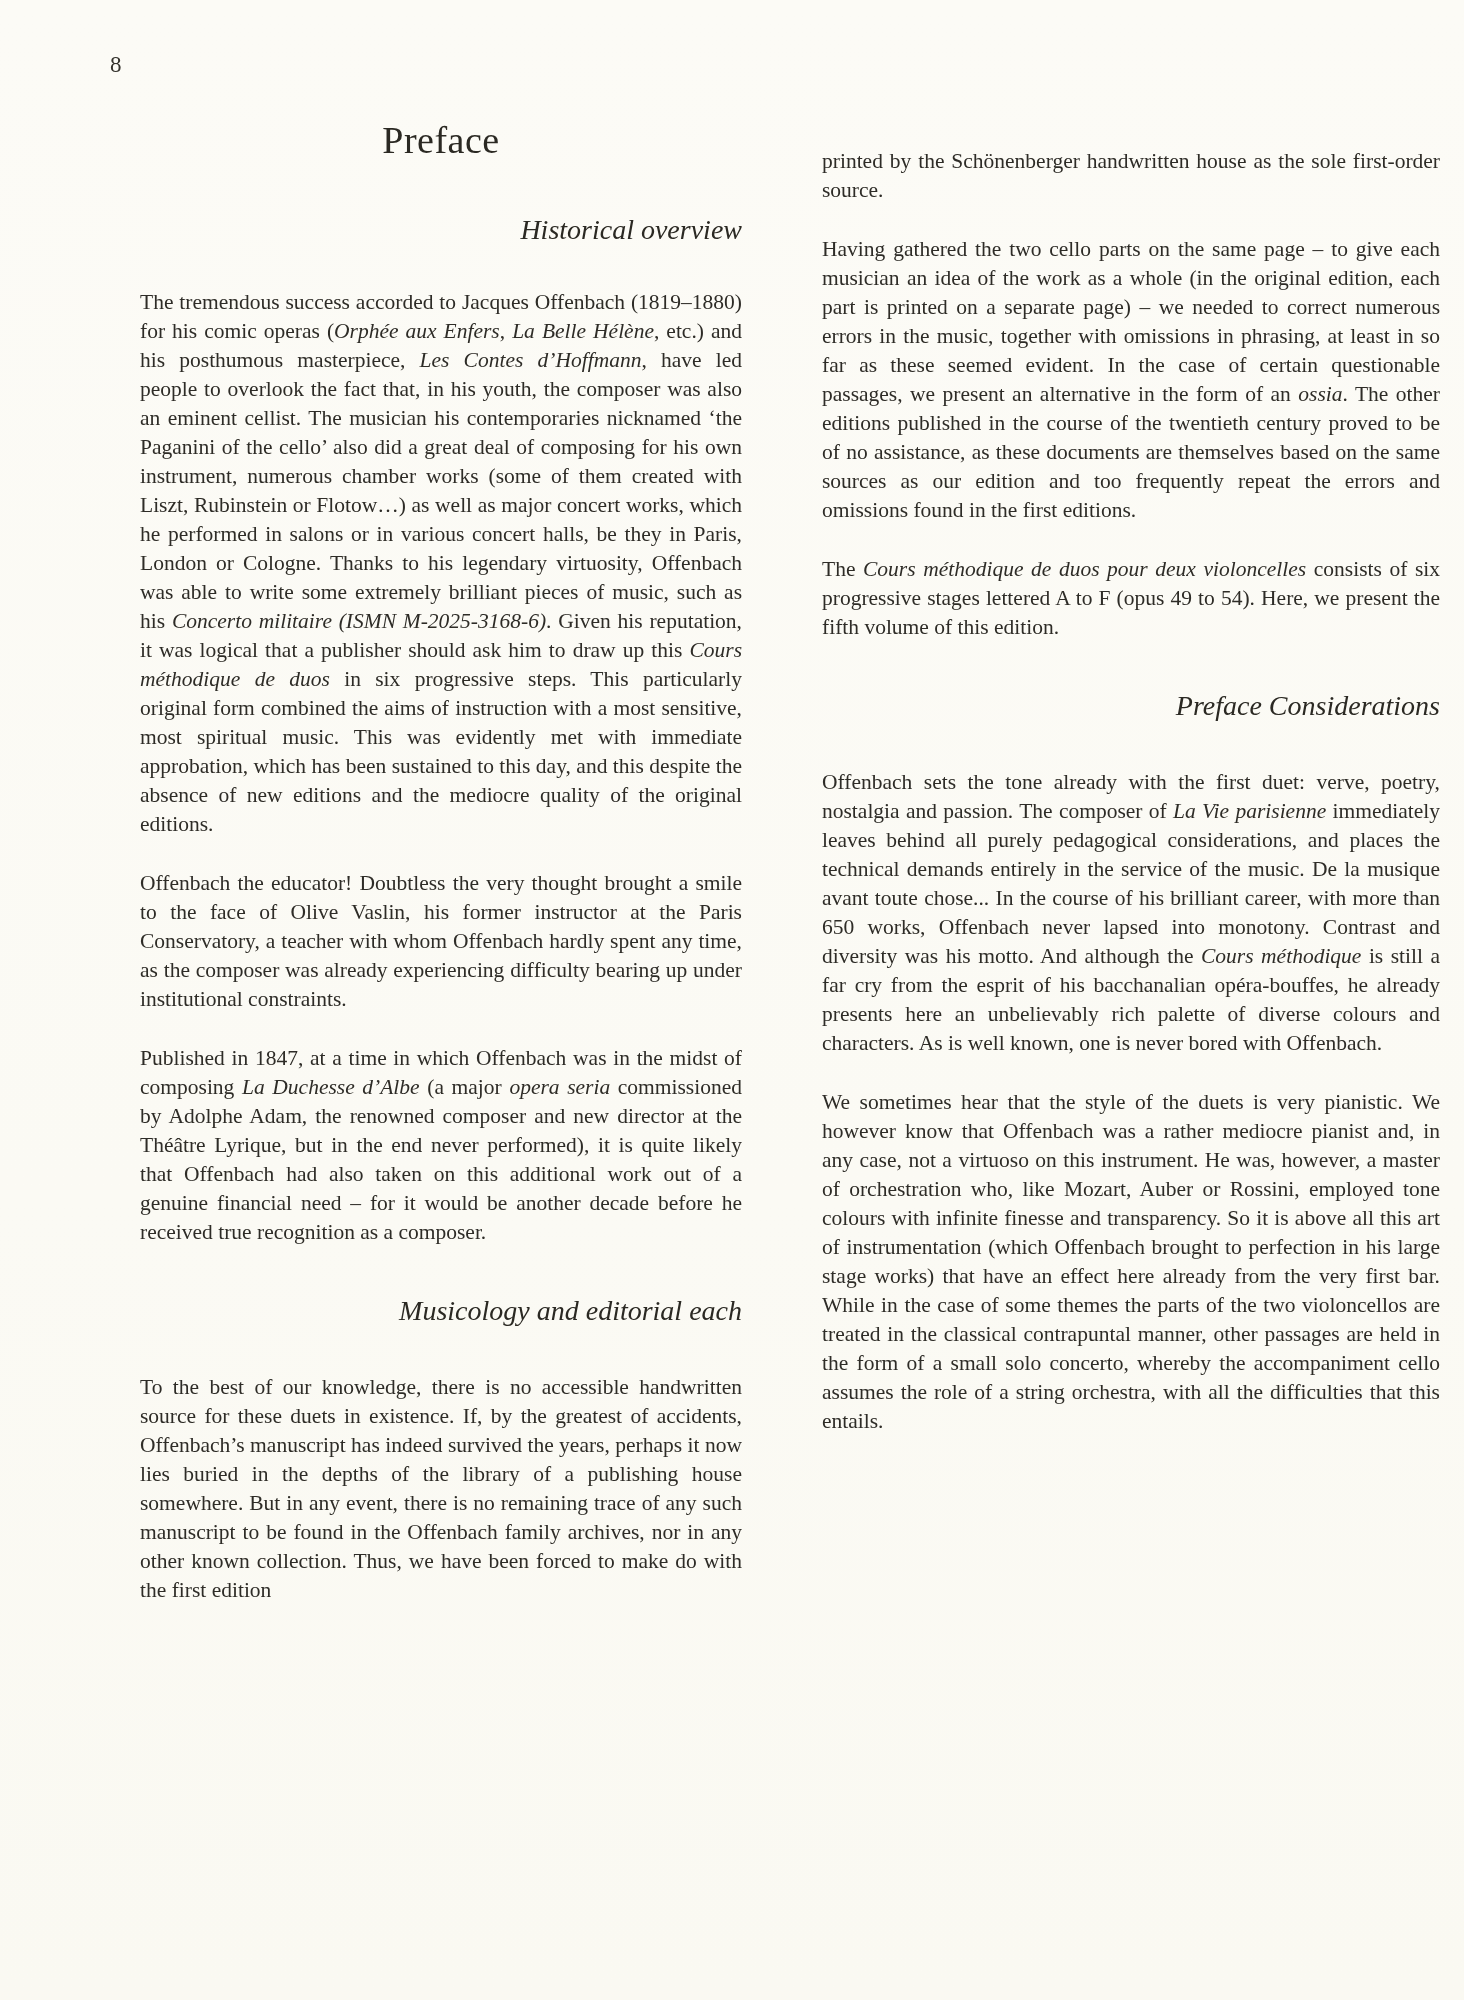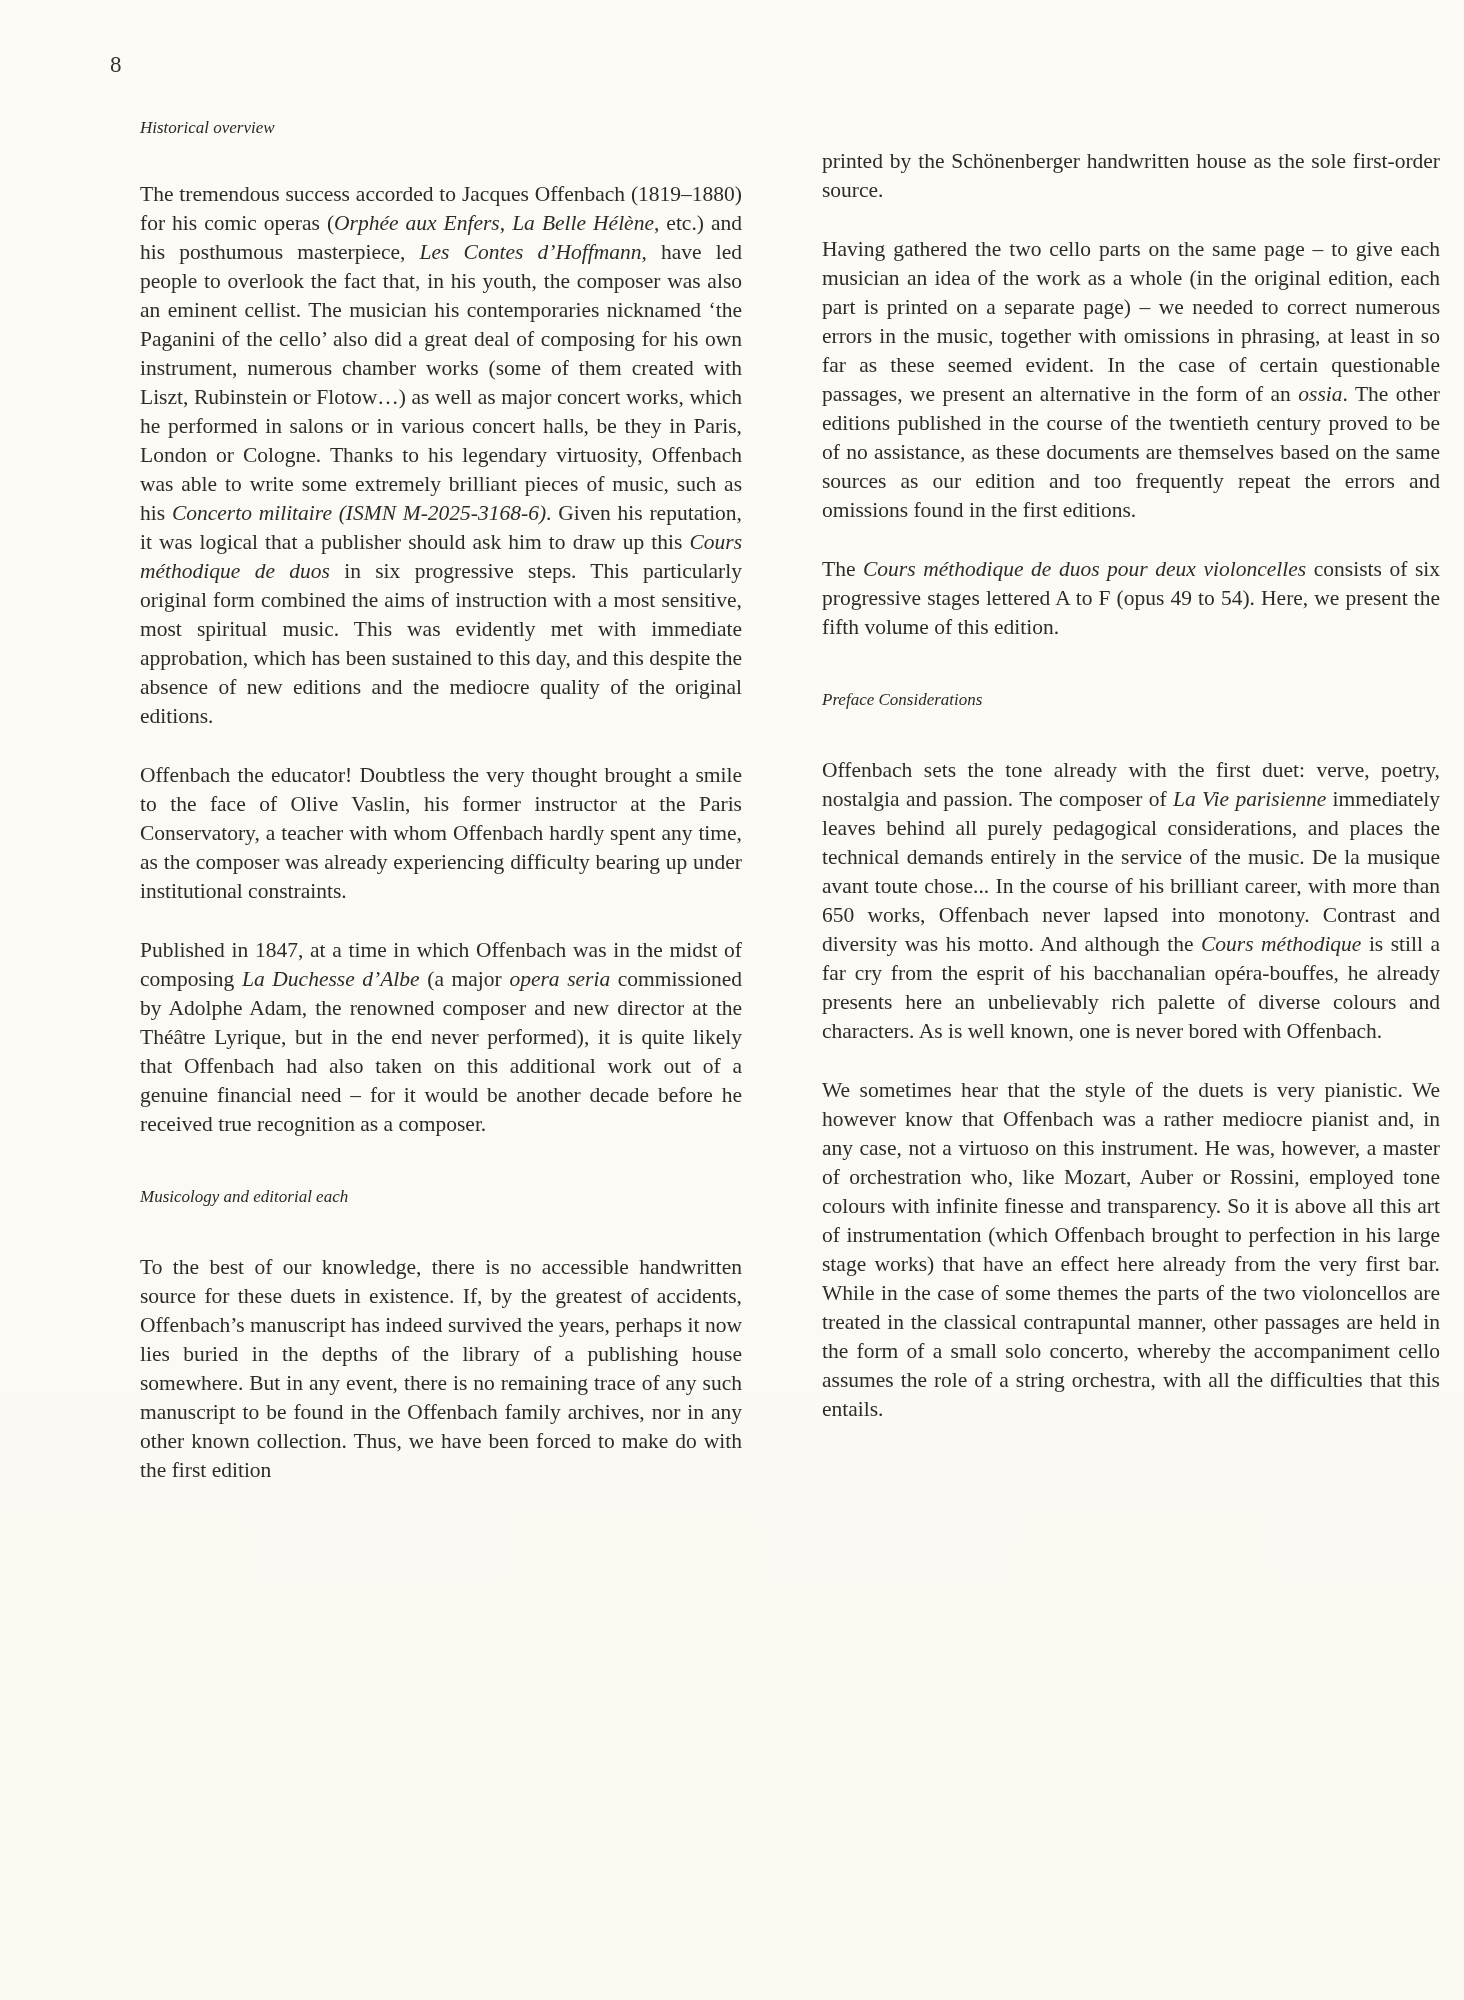--- a/index.html
+++ b/index.html
@@ -33,24 +33,24 @@
   .col.right { left: 822px; width: 618px; top: 147px; }
   h1.page-title {
     font-size: 38px;
     font-weight: normal;
     text-align: center;
     margin: 0 0 52px 0;
     letter-spacing: 0.5px;
     color: #2b2923;
   }
   h2.section-heading {
-    font-size: 17px;
+    font-size: 28px;
     font-weight: normal;
     font-style: italic;
-    text-align: left;
+    text-align: right;
     margin: 0 0 42px 0;
     color: #2b2923;
   }
   h2.section-heading.mid {
     margin-top: 48px;
     margin-bottom: 46px;
   }
   .section-body p {
     font-size: 21.5px;
     line-height: 29px;
@@ -61,20 +61,21 @@
   .section-body p:last-child { margin-bottom: 0; }
 </style>
 </head>
 <body>
 
 <div id="page">
 
   <div id="page-number">8</div>
 
   <div class="col left">
+    <h1 class="page-title">Preface</h1>
     <h2 class="section-heading">Historical overview</h2>
     <div class="section-body">
         <p>The tremendous success accorded to Jacques Offenbach (1819–1880) for his comic operas (<i>Orphée aux Enfers</i>, <i>La Belle Hélène</i>, etc.) and his posthumous masterpiece, <i>Les Contes d’Hoffmann</i>, have led people to overlook the fact that, in his youth, the composer was also an eminent cellist. The musician his contemporaries nicknamed ‘the Paganini of the cello’ also did a great deal of composing for his own instrument, numerous chamber works (some of them created with Liszt, Rubinstein or Flotow…) as well as major concert works, which he performed in salons or in various concert halls, be they in Paris, London or Cologne. Thanks to his legendary virtuosity, Offenbach was able to write some extremely brilliant pieces of music, such as his <i>Concerto militaire (ISMN M-2025-3168-6)</i>. Given his reputation, it was logical that a publisher should ask him to draw up this <i>Cours méthodique de duos</i> in six progressive steps. This particularly original form combined the aims of instruction with a most sensitive, most spiritual music. This was evidently met with immediate approbation, which has been sustained to this day, and this despite the absence of new editions and the mediocre quality of the original editions.</p>
         <p>Offenbach the educator! Doubtless the very thought brought a smile to the face of Olive Vaslin, his former instructor at the Paris Conservatory, a teacher with whom Offenbach hardly spent any time, as the composer was already experiencing difficulty bearing up under institutional constraints.</p>
         <p>Published in 1847, at a time in which Offenbach was in the midst of composing <i>La Duchesse d’Albe</i> (a major <i>opera seria</i> commissioned by Adolphe Adam, the renowned composer and new director at the Théâtre Lyrique, but in the end never performed), it is quite likely that Offenbach had also taken on this additional work out of a genuine financial need – for it would be another decade before he received true recognition as a composer.</p>
       </div>
     <h2 class="section-heading mid">Musicology and editorial each</h2>
     <div class="section-body">
         <p>To the best of our knowledge, there is no accessible handwritten source for these duets in existence. If, by the greatest of accidents, Offenbach’s manuscript has indeed survived the years, perhaps it now lies buried in the depths of the library of a publishing house somewhere. But in any event, there is no remaining trace of any such manuscript to be found in the Offenbach family archives, nor in any other known collection. Thus, we have been forced to make do with the first edition</p>
       </div>

